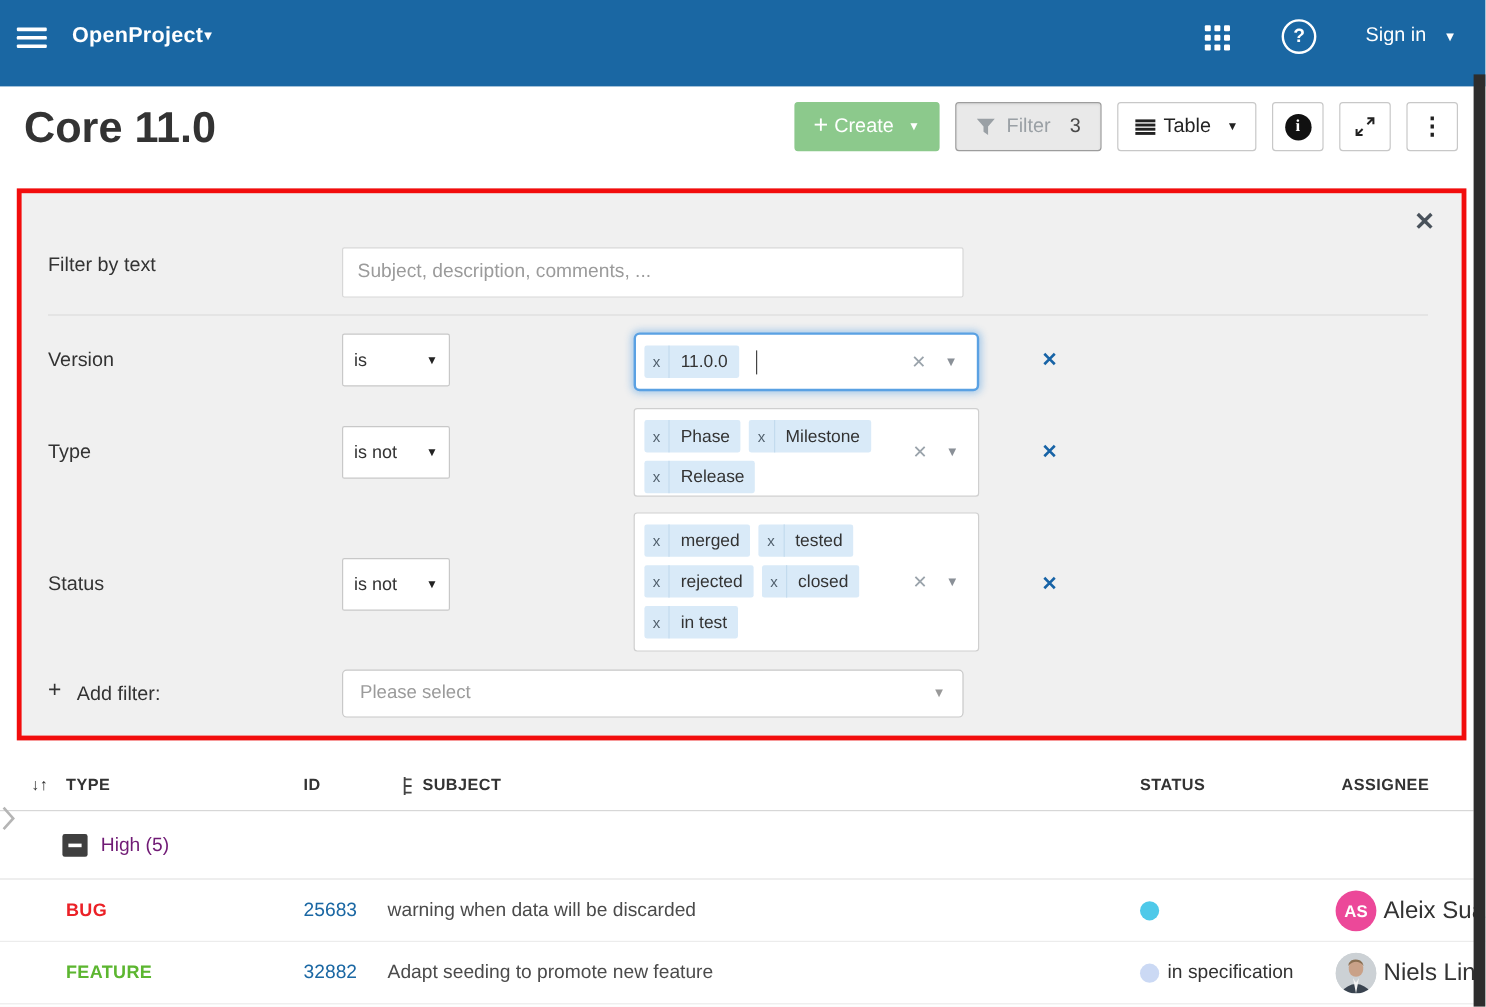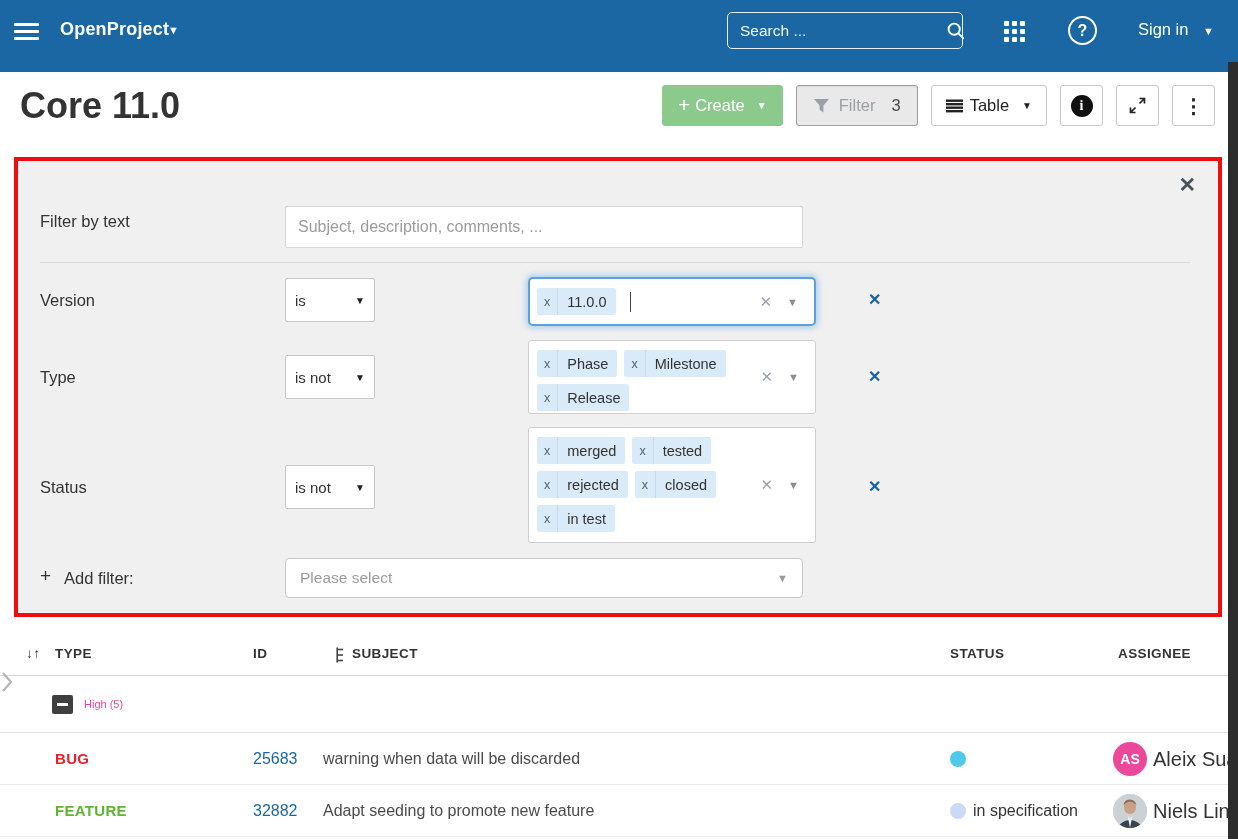--- a/index.html
+++ b/index.html
@@ -79,21 +79,21 @@
   
   .wp-header { position:absolute; left:0; top:632px; width:1228px; height:44px; border-bottom:1px solid #d7d7d7; }
   .wp-header span, .wp-header .hcell { position:absolute; line-height:44px; font-size:13.5px; font-weight:bold; color:#333; letter-spacing:.4px; cursor:pointer;}
   .sort-glyph { position:absolute; left:26px; line-height:44px; font-size:15px; color:#444; cursor:pointer;}
   .hier-icon { position:absolute; left:336px; top:15px; cursor:pointer;}
   .sidebar-handle { position:absolute; left:0px; top:670px; cursor:pointer; }
   .group-row { position:absolute; left:0; top:676px; width:1228px; height:57px; border-bottom:1px solid #e3e3e3; }
   .collapse-btn { position:absolute; left:52px; top:19px; width:21px; height:19px; background:#3f3f3f; border-radius:2px;
     display:flex; align-items:center; justify-content:center; cursor:pointer; }
   .collapse-btn i { width:11px; height:2.4px; background:#fff; display:block; }
-  .group-label { position:absolute; left:84px; line-height:57px; font-size:11px; color:#ec4899; }
+  .group-label { position:absolute; left:84px; line-height:57px; font-size:16px; color:#701a75; }
   .wp-row { position:absolute; left:0; width:1238px; height:52px; border-bottom:1px solid #ececec; }
   .wp-row .type { position:absolute; left:55px; line-height:52px; font-size:15px; font-weight:bold; letter-spacing:.3px;}
   .wp-row .id { position:absolute; left:253px; line-height:52px; font-size:16px; color:#1A67A3; cursor:pointer; }
   .wp-row .subject { position:absolute; left:323px; line-height:52px; font-size:16px; color:#4b4b4b; }
   .wp-row .dot { position:absolute; left:950px; top:18px; width:16px; height:16px; border-radius:50%; }
   .wp-row .status { position:absolute; left:973px; line-height:52px; font-size:16px; color:#333; }
   .avatar { position:absolute; left:1113px; top:9px; width:34px; height:34px; border-radius:50%;
     display:flex; align-items:center; justify-content:center; color:#fff; font-size:14px; font-weight:bold; overflow:hidden;}
   .assignee { position:absolute; left:1153px; line-height:52px; font-size:20px; color:#333; white-space:nowrap; }
   .row1 { top:733px; } .row2 { top:785px; }
@@ -104,29 +104,20 @@
 <body>
 
 <div class="topbar">
   <div class="hamburger">
       <span></span>
       <span></span>
       <span></span>
     </div>
   <div class="brand">OpenProject</div>
   <div class="brand-caret">▼</div>
-  <div class="searchbox">
-    <input placeholder="Search ..." style="">
-    <span class="search-glyph">
-      <svg width="20" height="20" viewBox="0 0 20 20">
-          <circle cx="8.2" cy="8.2" r="5.6" fill="none" stroke="#fff" stroke-width="1.9"></circle>
-          <line x1="12.6" y1="12.6" x2="17.2" y2="17.2" stroke="#fff" stroke-width="1.9" stroke-linecap="round"></line>
-        </svg>
-    </span>
-  </div>
   <div class="gridicon">
       <i></i>
       <i></i>
       <i></i>
       <i></i>
       <i></i>
       <i></i>
       <i></i>
       <i></i>
       <i></i>

